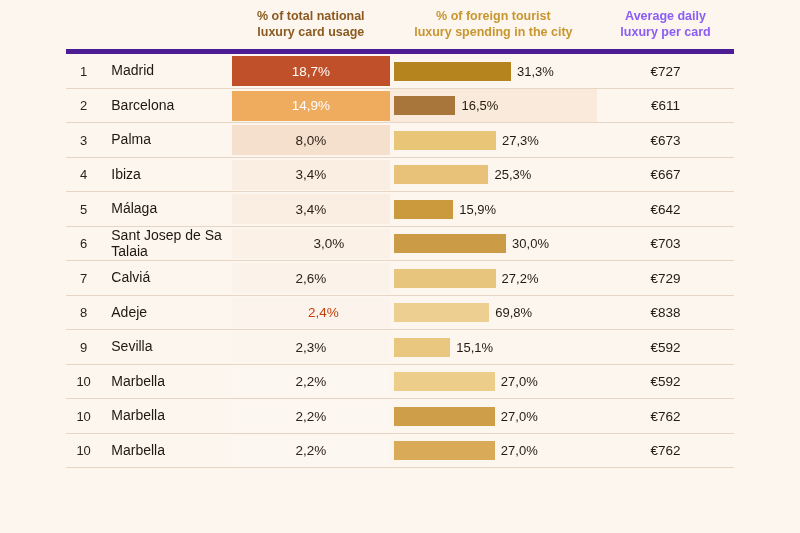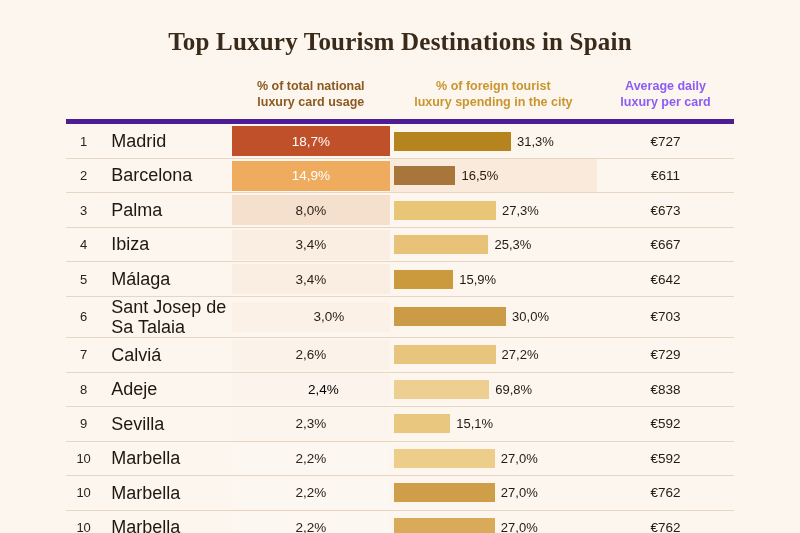--- a/index.html
+++ b/index.html
@@ -62,21 +62,21 @@
     color: #241a10;
     padding: 0;
   }
   td.rank {
     text-align: center;
     font-size: 13px;
     color: #2d2218;
   }
   td.city {
     padding-left: 10px;
-    font-size: 18px;
+    font-size: 14px;
     line-height: 1.12;
     color: #1f1710;
   }
   td.avg {
     text-align: center;
     font-size: 13.5px;
     color: #241a10;
   }
 
   
@@ -120,21 +120,20 @@
     color: #241a10;
     margin-left: 6px;
     white-space: nowrap;
   }
 </style>
 </head>
 <body>
 
 <div class="page">
 
-  <div class="title">Top Luxury Tourism Destinations in Spain</div>
 
   <table class="data">
     <colgroup>
       <col class="col-rank">
       <col class="col-city">
       <col class="col-usage">
       <col class="col-spend">
       <col class="col-avg">
     </colgroup>
     <thead>
@@ -281,21 +280,21 @@
             </div>
           </td>
           <td class="avg">€729</td>
         </tr>
         <tr>
           <td class="rank">8</td>
           <td class="city">Adeje</td>
           <td>
             <div class="usage-wrap">
               <div class="usage-fill" style="background: rgb(252, 244, 236);"></div>
-              <span class="usage-val" style="color: #000000; margin-left: 25px;">2,4%</span>
+              <span class="usage-val" style="color: #c2410c; margin-left: 25px;">2,4%</span>
             </div>
           </td>
           <td>
             <div class="spend-wrap">
               <div class="spend-track" style="background: rgb(253, 246, 239);"></div>
               <div class="spend-bar" style="background: rgb(237, 208, 145); width: 95.625px;"></div>
               <span class="spend-val">69,8%</span>
             </div>
           </td>
           <td class="avg">€838</td>

